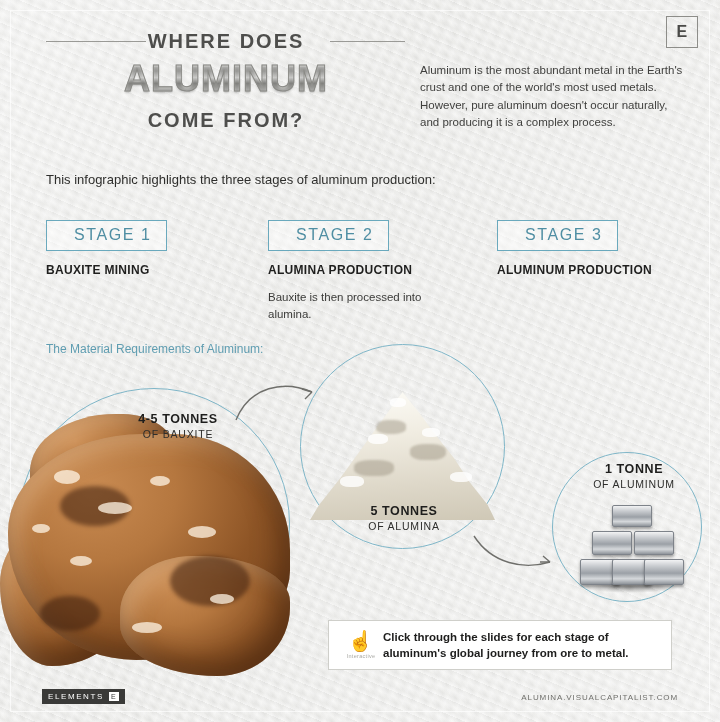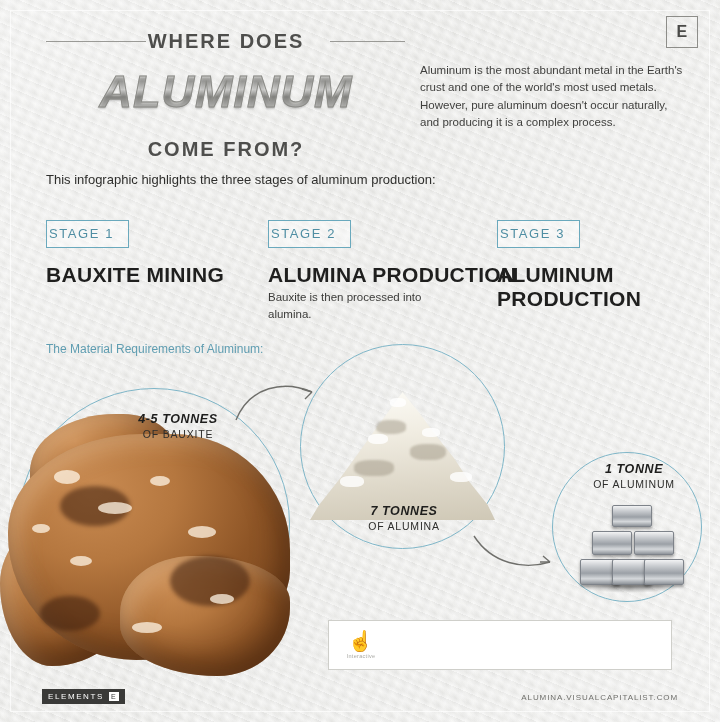--- a/index.html
+++ b/index.html
@@ -75,40 +75,39 @@
   }
   .kicker-rule {
     position: absolute;
     top: 41px;
     height: 1px;
     background: #9a9a96;
   }
   .rule-left { left: 46px; width: 100px; }
   .rule-right { left: 330px; width: 75px; }
   .big-title {
-    font-size: 45px;
+    font-size: 36px;
     line-height: 1;
     font-weight: bold;
     letter-spacing: 1px;
-    margin-top: 16px;
+    margin-top: 8px;
     background:
       linear-gradient(180deg, #d8d8d6 0%, #b9b9b6 28%, #f3f3f1 46%, #9d9d99 62%, #cfcfcc 82%, #a8a8a4 100%);
     -webkit-background-clip: text;
     background-clip: text;
     color: transparent;
     -webkit-text-stroke: 1px #8b8b87;
     text-shadow: 0 2px 2px rgba(0,0,0,0.18);
-    font-style: italic;
   }
   .subtitle {
     font-size: 20px;
     letter-spacing: 2px;
     color: #4e4e4c;
     font-weight: bold;
-    margin-top: 24px;
+    margin-top: 12px;
   }
   .lede {
     position: absolute;
     left: 420px;
     top: 62px;
     width: 265px;
     font-size: 11.5px;
     line-height: 1.5;
     color: #3f3f3d;
   }
@@ -119,27 +118,27 @@
     font-size: 13px;
     color: #2e2e2c;
   }
 
   
   .stage-tab {
     position: absolute;
     border: 1px solid #6aa9bd;
     background: rgba(255,255,255,0.45);
     color: #4f8ea3;
-    font-size: 13px;
+    font-size: 16px;
     letter-spacing: 1.6px;
-    padding: 5px 14px 6px 2px;
+    padding: 5px 14px 6px 27px;
   }
   .stage-heading {
     position: absolute;
-    font-size: 21px;
+    font-size: 12px;
     font-weight: bold;
     color: #1f1f1e;
     letter-spacing: 0.3px;
   }
   .stage-body {
     position: absolute;
     font-size: 11.5px;
     line-height: 1.45;
     color: #3b3b39;
   }
@@ -273,21 +272,20 @@
     position: absolute;
     text-align: center;
     line-height: 1.25;
   }
   .callout .big {
     display: block;
     font-size: 12.5px;
     font-weight: bold;
     letter-spacing: 0.6px;
     color: #1e1e1d;
-    font-style: italic;
   }
   .callout .small {
     display: block;
     font-size: 10.5px;
     letter-spacing: 0.8px;
     color: #2e2e2c;
   }
   #callout1 { left: 118px; top: 412px; width: 120px; }
   #callout2 { left: 344px; top: 504px; width: 120px; }
   #callout3 { left: 584px; top: 462px; width: 100px; }
@@ -437,33 +435,37 @@
   <svg class="arrow-svg" style="left:470px; top:528px;" width="90" height="50">
     <path d="M4,8 C22,36 54,42 80,34" fill="none" stroke="#6f6f6b" stroke-width="1.4"></path>
     <path d="M80,34 L70,34 M80,34 L73,28" fill="none" stroke="#6f6f6b" stroke-width="1.4"></path>
   </svg>
 
   <div class="callout" id="callout1">
     <span class="big">4-5 TONNES</span>
     <span class="small">OF BAUXITE</span>
   </div>
   <div class="callout" id="callout2">
-    <span class="big">7 TONNES</span>
+    <span class="big">5 TONNES</span>
     <span class="small">OF ALUMINA</span>
   </div>
   <div class="callout" id="callout3">
     <span class="big">1 TONNE</span>
     <span class="small">OF ALUMINUM</span>
   </div>
 
   <div id="note-box">
     <div class="note-icon">
       <span class="glyph">☝</span>
       <span class="cap">Interactive</span>
     </div>
+    <div class="note-text">
+      <div>Click through the slides for each stage of</div>
+      <div>aluminum's global journey from ore to metal.</div>
+    </div>
   </div>
 
   <div id="footer-logo">
     <span>ELEMENTS</span>
     <span class="sq">E</span>
   </div>
   <div id="footer-url">ALUMINA.VISUALCAPITALIST.COM</div>
 
 </div>
 

